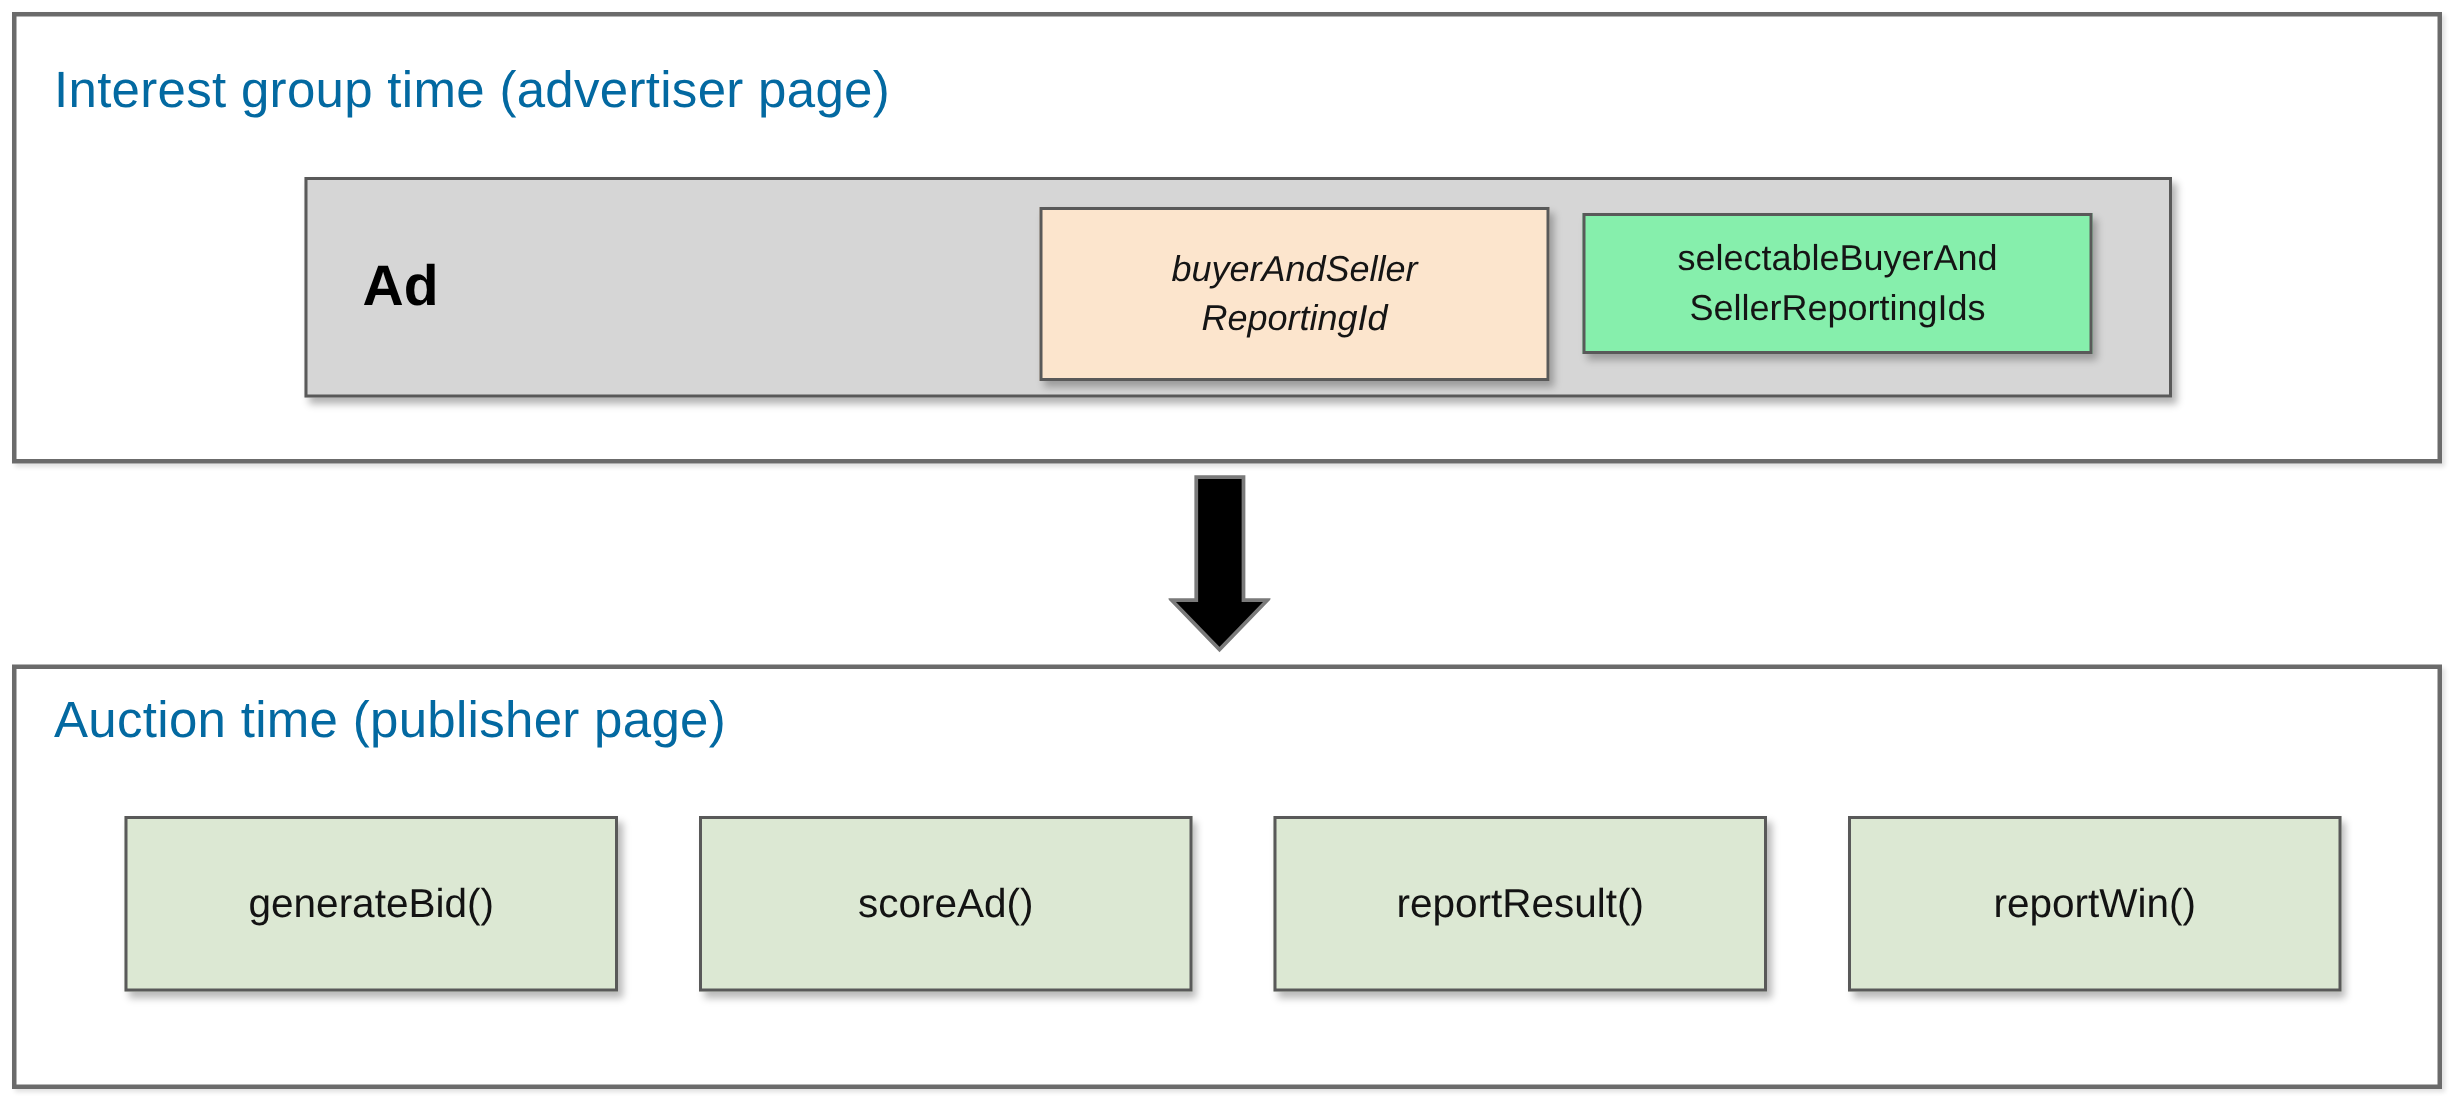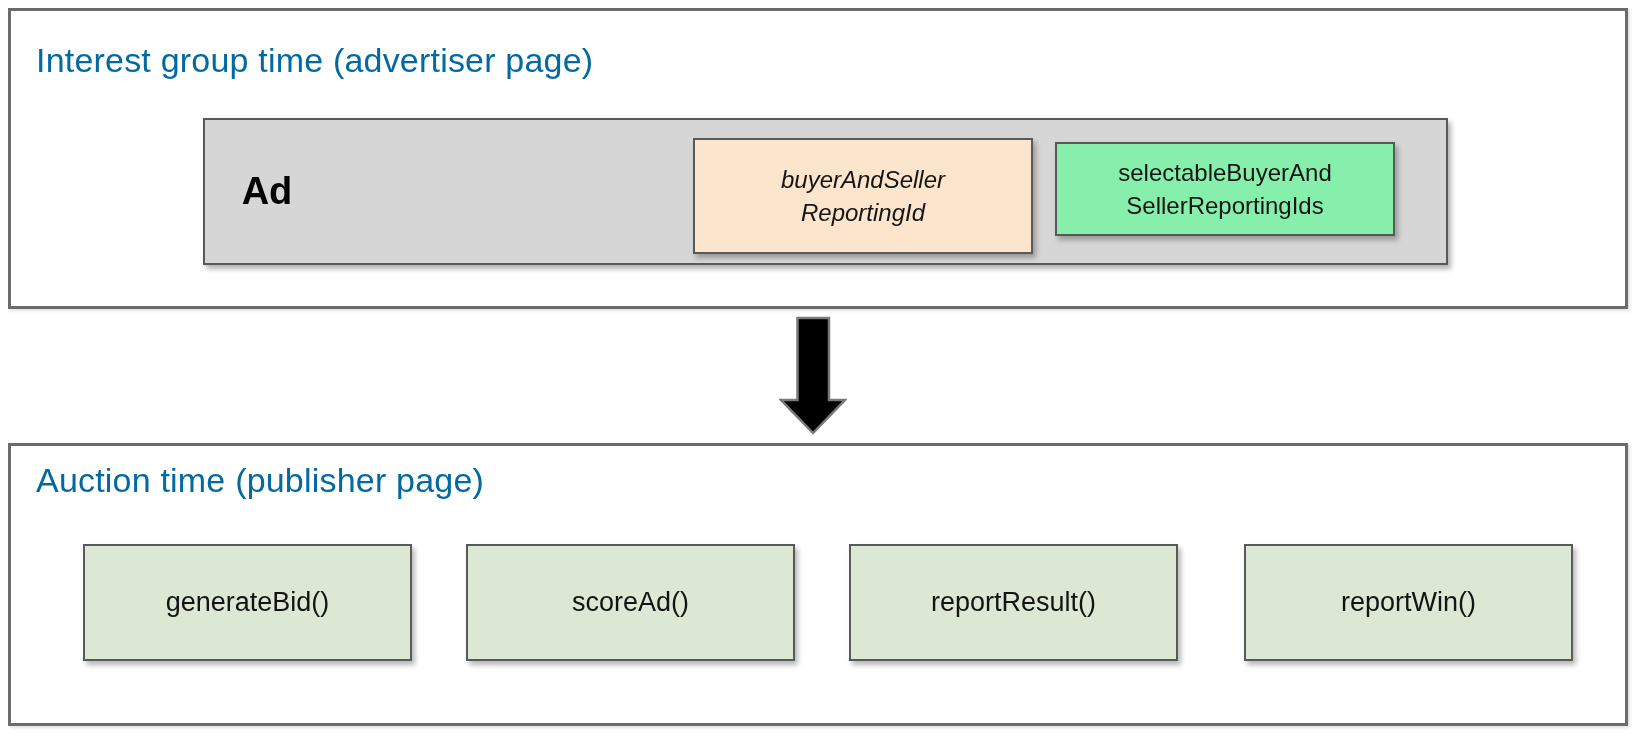--- a/index.html
+++ b/index.html
@@ -101,21 +101,21 @@
     display: flex;
     align-items: center;
     justify-content: center;
     font-size: 27px;
     color: #131313;
     box-shadow: 3px 4px 5px rgba(0,0,0,0.28);
   }
   #func-0 { left: 72px; }
   #func-1 { left: 455px; }
   #func-2 { left: 838px; }
-  #func-3 { left: 1221px; margin-left: 12px; }
+  #func-3 { left: 1221px; }
 </style>
 </head>
 <body>
 
 <div id="page">
 
   <div id="interest-section" class="section-box">
     <div id="interest-title" class="section-title">Interest group time (advertiser page)</div>
 
     <div id="ad-container">

